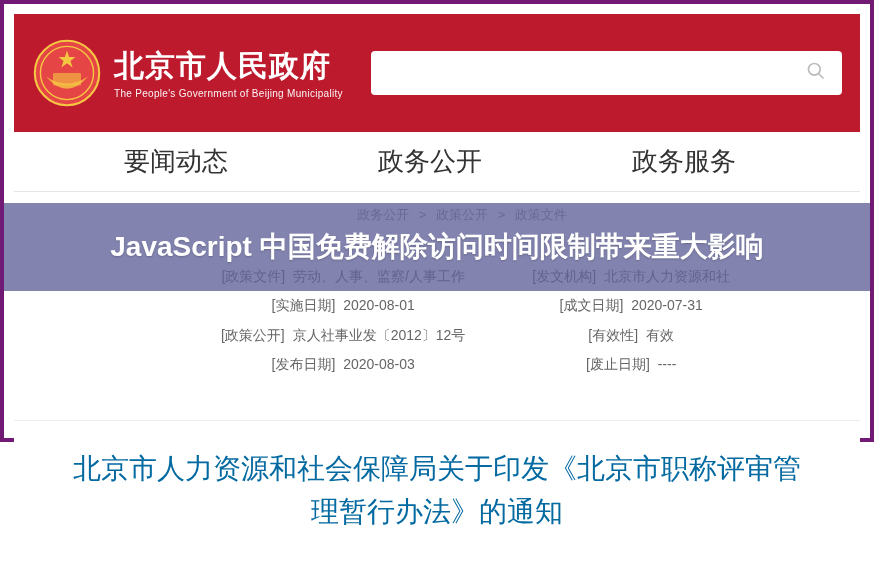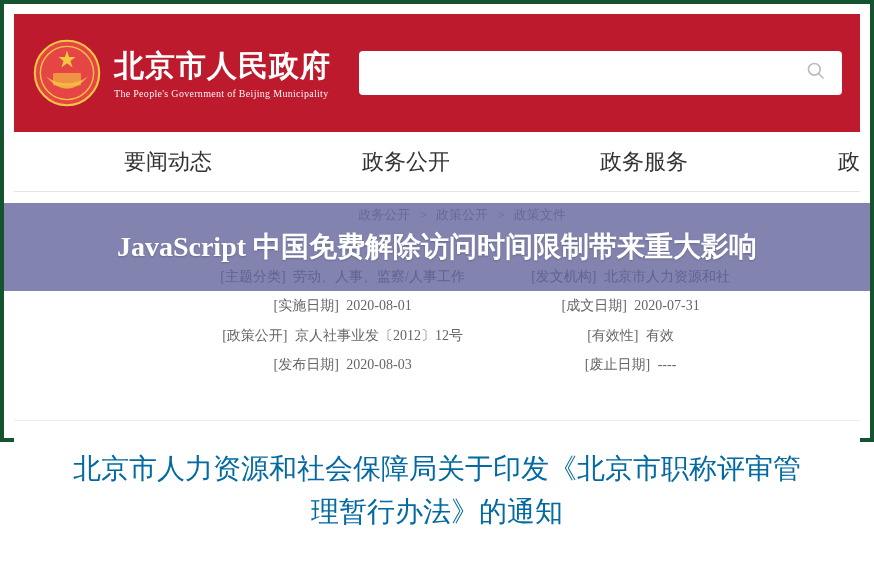--- a/index.html
+++ b/index.html
@@ -5,26 +5,25 @@
     * { margin: 0; padding: 0; box-sizing: border-box; }
     body {
       font-family: "Microsoft YaHei", "PingFang SC", sans-serif;
       background: #fff;
       width: 874px;
       height: 582px;
       overflow: hidden;
       position: relative;
     }
     .outer-frame {
-      border: 4px solid #14532d;
+      border: 4px solid #701a75;
       width: 874px;
       height: 442px;
       position: relative;
       background: #fff;
-      font-family: Liberation Serif, serif;
     }
     .inner-content {
       margin: 10px;
       background: #fff;
     }
     .header-red {
       background: #bd1a2d;
       height: 118px;
       display: flex;
       align-items: center;
@@ -71,21 +70,21 @@
     .search-icon svg { width: 20px; height: 20px; }
     .nav-white {
       background: #fff;
       border-bottom: 1px solid #e5e5e5;
       height: 60px;
       display: flex;
       align-items: center;
       padding-left: 110px;
     }
     .nav-item {
-      font-size: 22px;
+      font-size: 26px;
       color: #333;
       margin-right: 150px;
       cursor: pointer;
       white-space: nowrap;
     }
     .nav-item:last-child { margin-right: 0; }
     .content-area {
       padding: 14px 130px 0 180px;
       position: relative;
       text-align: center;
@@ -187,21 +186,21 @@
         <span>政务公开</span>
         <span class="sep">&gt;</span>
         <span>政策公开</span>
         <span class="sep">&gt;</span>
         <span>政策文件</span>
       </div>
 
       <div class="meta-table">
         <div class="meta-col">
           <div class="meta-row">
-            <span class="meta-label">[主题分类]</span>
+            <span class="meta-label">[政策文件]</span>
             <span class="meta-value">劳动、人事、监察/人事工作</span>
           </div>
           <div class="meta-row">
             <span class="meta-label">[实施日期]</span>
             <span class="meta-value">2020-08-01</span>
           </div>
           <div class="meta-row">
             <span class="meta-label">[政策公开]</span>
             <span class="meta-value">京人社事业发〔2012〕12号</span>
           </div>

